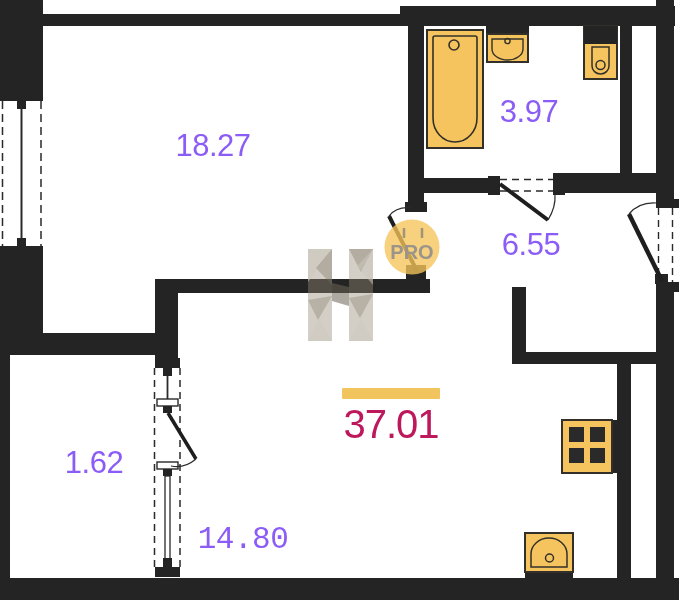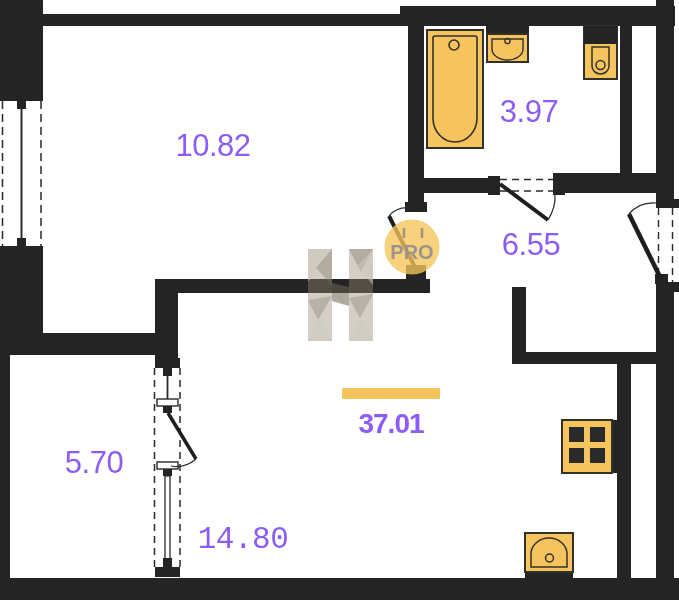--- a/index.html
+++ b/index.html
@@ -5,21 +5,21 @@
   html,body{margin:0;padding:0;background:#ffffff;}
   #stage{
     position:relative;width:679px;height:600px;background:#ffffff;overflow:hidden;
     font-family:"Liberation Sans", sans-serif;
   }
   .wall{position:absolute;background:#242424;}
   .lbl{
     position:absolute;width:140px;margin-left:-70px;text-align:center;
     font-size:31px;color:#8b5cf6;line-height:36px;letter-spacing:-0.5px;
   }
-  .lbl.total{font-size:28px;font-weight:bold;color:#8b5cf6;letter-spacing:-1px;}
+  .lbl.total{font-size:40px;font-weight:normal;color:#be185d;letter-spacing:-1px;}
   .accent-bar{position:absolute;left:342px;top:388px;width:98px;height:11px;background:#f2c45e;border-radius:1px;}
   svg.overlay{position:absolute;left:0;top:0;}
 </style>
 </head>
 <body>
 
 <div id="stage">
 
   <div class="wall" style="left:0;top:0;width:43px;height:100px;"></div>
   <div class="wall" style="left:43px;top:14px;width:382px;height:12px;"></div>
@@ -148,22 +148,22 @@
     </g>
 
     <g>
       <circle cx="412" cy="247" r="27.5" fill="rgba(246,196,90,0.78)"></circle>
       <line x1="404" y1="228" x2="404" y2="238" stroke="rgba(140,132,120,0.8)" stroke-width="2.5"></line>
       <line x1="422" y1="228" x2="422" y2="238" stroke="rgba(140,132,120,0.8)" stroke-width="2.5"></line>
       <text x="412" y="259" text-anchor="middle" font-family="Liberation Sans, sans-serif" font-size="20" font-weight="bold" fill="#9b948a">PRO</text>
     </g>
   </svg>
 
-  <div class="lbl" style="left:213px;top:128px;">10.82</div>
+  <div class="lbl" style="left:213px;top:128px;">18.27</div>
   <div class="lbl" style="left:529px;top:94px;">3.97</div>
   <div class="lbl" style="left:531px;top:227px;">6.55</div>
-  <div class="lbl" style="left:94px;top:445px;">5.70</div>
+  <div class="lbl" style="left:94px;top:445px;">1.62</div>
   <div class="lbl" style="left:243px;top:522px;font-family:Liberation Mono, monospace;">14.80</div>
 
   <div class="accent-bar"></div>
   <div class="lbl total" style="left:391px;top:406px;">37.01</div>
 
 </div>
 
 </body></html>

